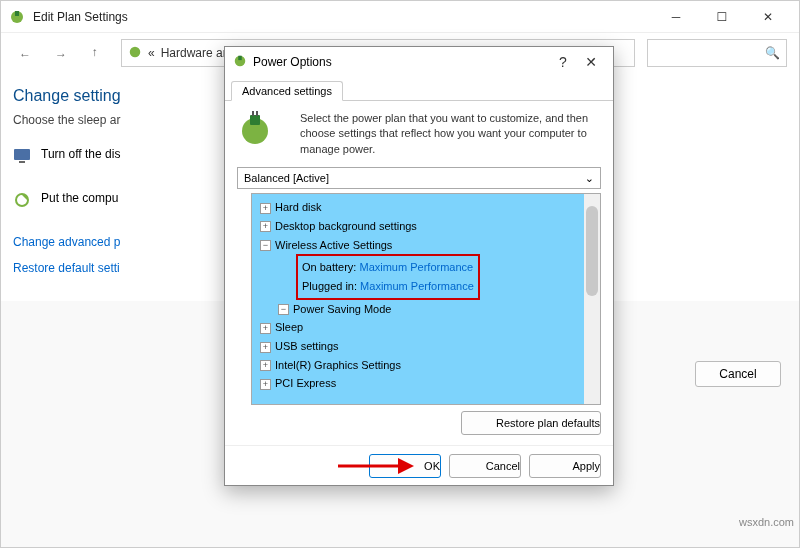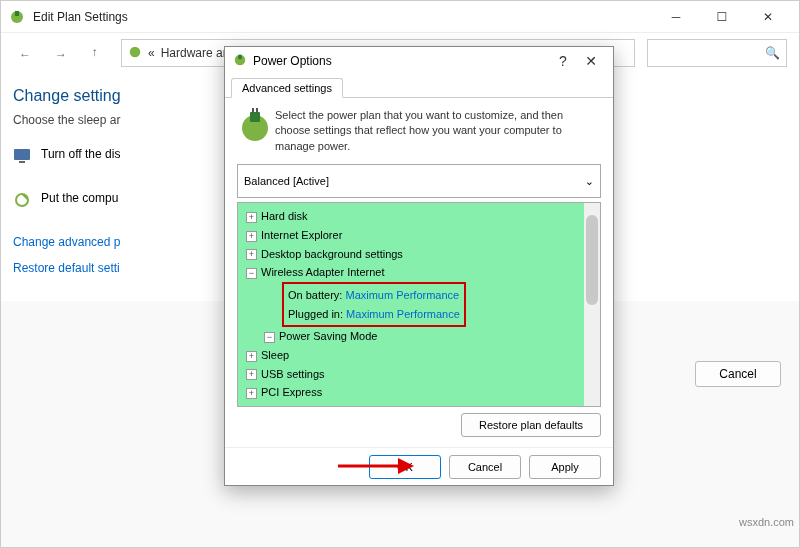--- a/index.html
+++ b/index.html
@@ -31,35 +31,35 @@
 
 
 .dialog { position: absolute; left: 224px; top: 46px; width: 390px; height: 440px; background: #fff; border: 1px solid #888; box-shadow: 0 6px 20px rgba(0,0,0,.3); display: flex; flex-direction: column; }
 .dialog .dlgtitle { height: 30px; display: flex; align-items: center; padding: 0 8px; font-size: 12px; }
 .dialog .dlgtitle .ttext { flex: 1; display: flex; align-items: center; gap: 6px; }
 .dialog .dlgtitle .help { width: 28px; text-align: center; color: #333; font-size: 14px; }
 .dialog .dlgtitle .close { width: 28px; text-align: center; color: #333; font-size: 14px; }
 .tabs { height: 24px; display: flex; align-items: flex-end; border-bottom: 1px solid #ccc; padding-left: 6px; }
 .tab { border: 1px solid #ccc; border-bottom: 1px solid #fff; padding: 3px 10px; font-size: 11px; background: #fff; position: relative; top: 1px; border-radius: 3px 3px 0 0; }
 .dlgbody { flex: 1; padding: 10px 12px; display: flex; flex-direction: column; }
-.descrow { display: flex; gap: 2px; margin-bottom: 10px; }
+.descrow { display: flex; gap: 27px; margin-bottom: 10px; }
 .descrow .bigicon { width: 36px; height: 36px; flex-shrink: 0; }
 .descrow .desc { font-size: 11px; color: #333; line-height: 1.4; }
-.combo { height: 34px; border: 1px solid #aaa; background: #fff; display: flex; align-items: center; padding: 0 6px; font-size: 11px; justify-content: space-between; margin-bottom: 4px; }
-.treebox { flex: 1; border: 1px solid #aaa; background: #86efac; font-size: 11px; padding: 4px 2px; overflow: hidden; position: relative; }
+.combo { height: 22px; border: 1px solid #aaa; background: #fff; display: flex; align-items: center; padding: 0 6px; font-size: 11px; justify-content: space-between; margin-bottom: 4px; }
+.treebox { flex: 1; border: 1px solid #aaa; background: #7dd3fc; font-size: 11px; padding: 4px 2px; overflow: hidden; position: relative; margin-left: 14px; }
 .tree { line-height: 1.7; }
 .node { white-space: nowrap; }
 .exp { display: inline-block; width: 11px; height: 11px; border: 1px solid #999; text-align: center; line-height: 9px; font-size: 9px; margin-right: 4px; color: #555; background: #fff; vertical-align: middle; }
 .hl { border: 2px solid #c00; padding: 2px 4px; display: inline-block; }
 .vlink { color: #0066cc; }
 .scrollbar { position: absolute; right: 0; top: 0; width: 16px; bottom: 0; background: #f0f0f0; }
 .thumb { position: absolute; left: 2px; right: 2px; top: 12px; height: 90px; background: #c8c8c8; border-radius: 6px; }
 .restorebtn { align-self: flex-end; margin-top: 6px; }
 .dlgfoot { height: 40px; display: flex; align-items: center; justify-content: flex-end; padding: 0 12px; gap: 8px; border-top: 1px solid #eee; }
-.btnp { min-width: 72px; height: 24px; border: 1px solid #aaa; background: #fdfdfd; text-align: center; line-height: 22px; font-size: 11px; border-radius: 3px; }
+.btnp { min-width: 72px; height: 24px; border: 1px solid #aaa; background: #fdfdfd; text-align: right; line-height: 22px; font-size: 11px; border-radius: 3px; }
 .btnp.primary { border: 1px solid #0078d4; }
 
 .arrow { position: absolute; left: 336px; top: 454px; pointer-events: none; }
 
 .watermark { position: absolute; right: 6px; bottom: 20px; font-size: 11px; color: #888; }
 
 svg.pow { }
 </style>
 </head>
 <body>
@@ -152,34 +152,34 @@
       </div>
       <div class="desc">Select the power plan that you want to customize, and then choose settings that reflect how you want your computer to manage power.</div>
     </div>
     <div class="combo">
       <span>Balanced [Active]</span>
       <span>⌄</span>
     </div>
     <div class="treebox">
       <div class="tree">
         <div class="node" style="padding-left:6px"><span class="exp">+</span><span>Hard disk</span></div>
-        <div class="node" style="padding-left:6px"><span class="exp">+</span><span>Internet Explorer</span></div>
         <div class="node" style="padding-left:6px"><span class="exp">+</span><span>Desktop background settings</span></div>
-        <div class="node" style="padding-left:6px"><span class="exp">−</span><span>Wireless Adapter Internet</span></div>
+        <div class="node" style="padding-left:6px"><span class="exp">−</span><span>Wireless Active Settings</span></div>
         <div class="node" style="padding-left:42px">
           <span class="hl">
             <span>On battery:</span>
             <span class="vlink">Maximum Performance</span><br>
             <span>Plugged in:</span>
             <span class="vlink">Maximum Performance</span>
           </span>
         </div>
         <div class="node" style="padding-left:24px"><span class="exp">−</span><span>Power Saving Mode</span></div>
         <div class="node" style="padding-left:6px"><span class="exp">+</span><span>Sleep</span></div>
         <div class="node" style="padding-left:6px"><span class="exp">+</span><span>USB settings</span></div>
+        <div class="node" style="padding-left:6px"><span class="exp">+</span><span>Intel(R) Graphics Settings</span></div>
         <div class="node" style="padding-left:6px"><span class="exp">+</span><span>PCI Express</span></div>
       </div>
       <div class="scrollbar">
           <div class="thumb"></div>
         </div>
     </div>
     <div class="btnp restorebtn" style="min-width:140px">Restore plan defaults</div>
   </div>
   <div class="dlgfoot">
     <div class="btnp primary">OK</div>

